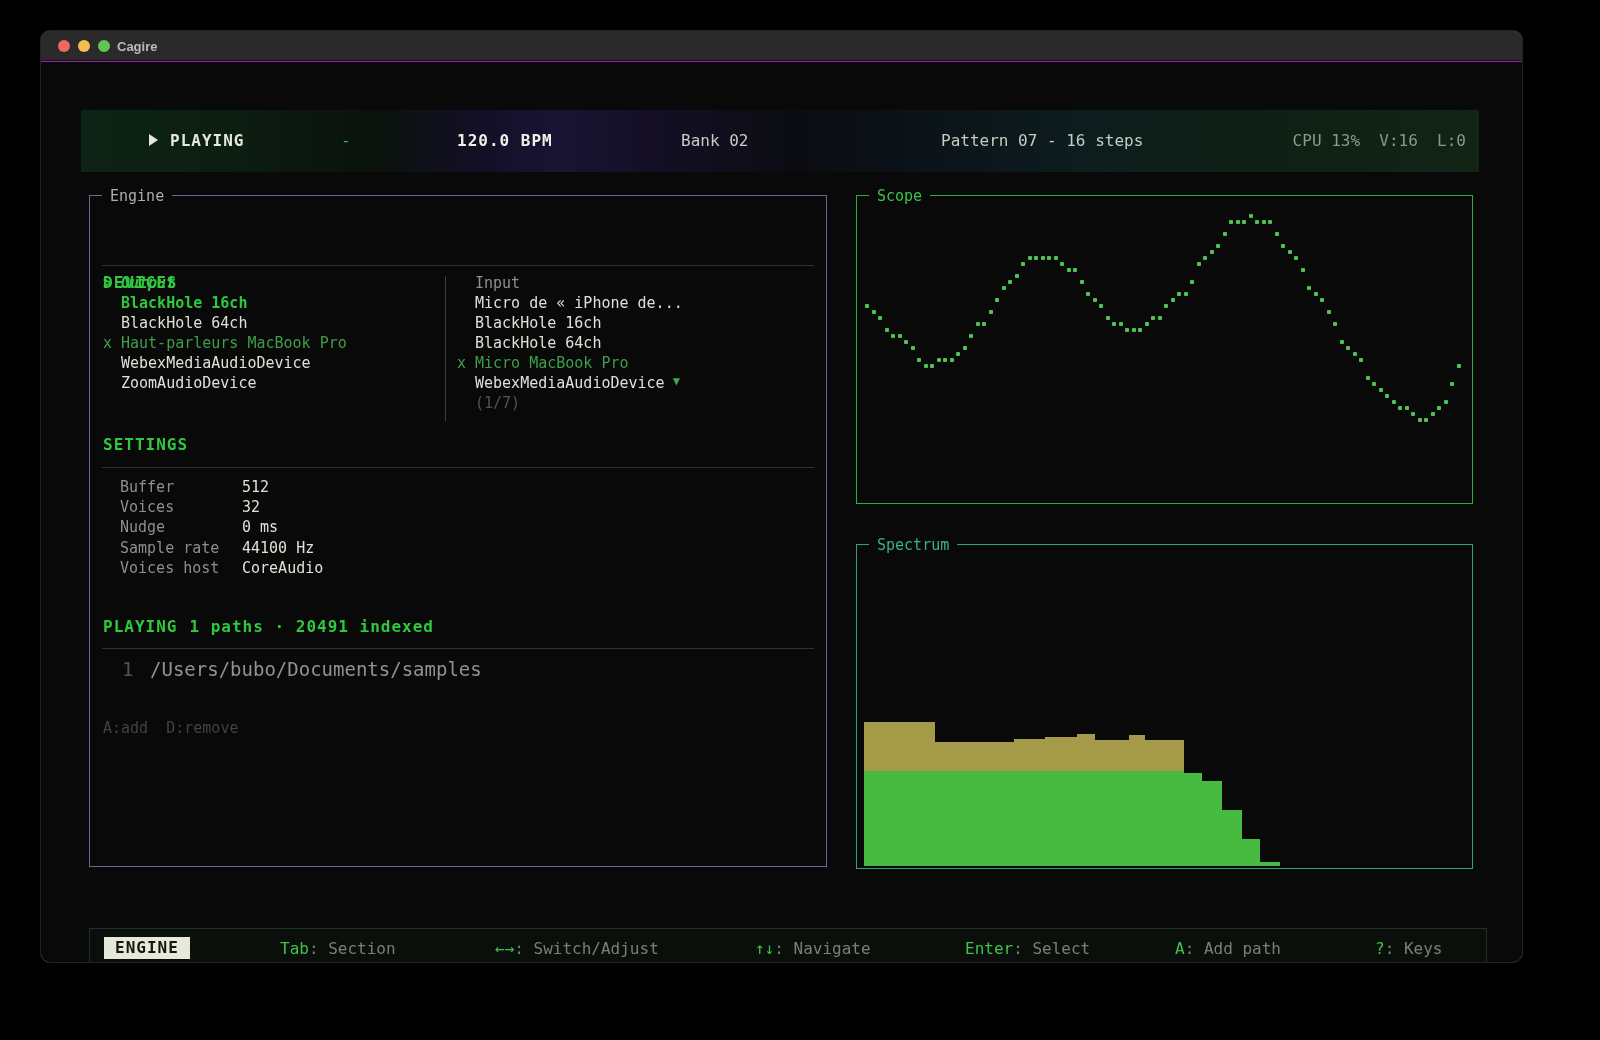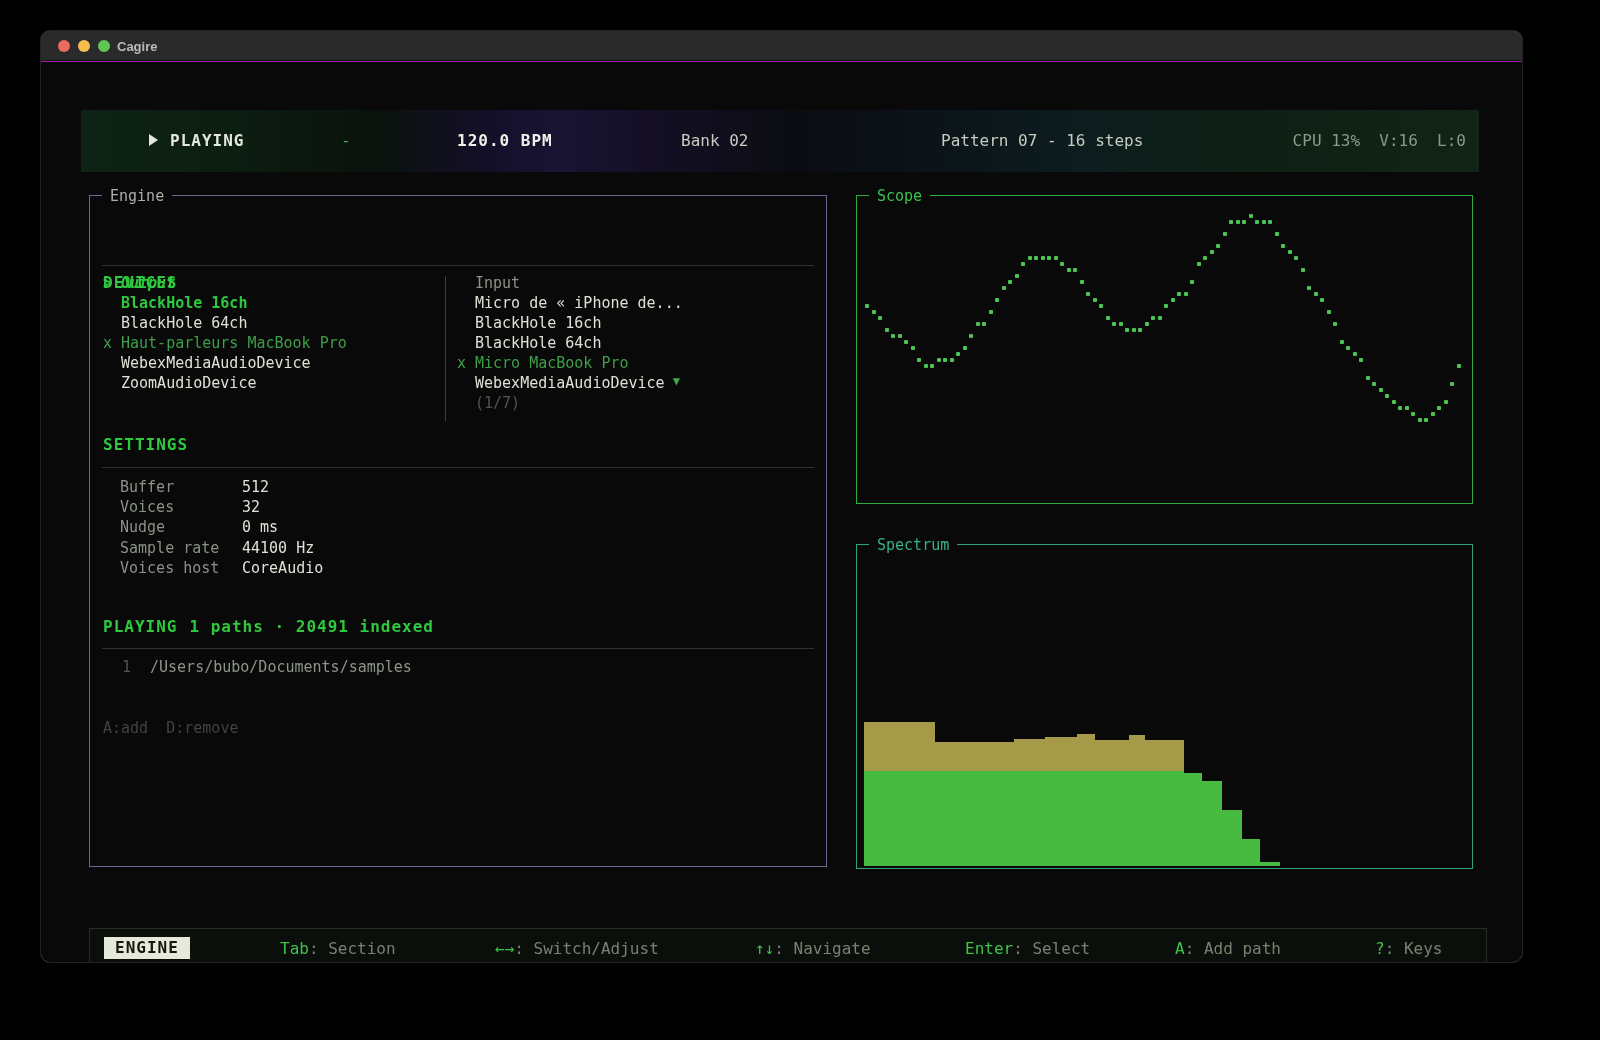--- a/index.html
+++ b/index.html
@@ -71,21 +71,21 @@
   .drow.normal .dlabel { color:#dde2d6;text-align:right; }
   .drow.dim .dlabel { color:#50564c; }
   .dsuffix { color:#3fae4a; margin-left:8px; font-size:12px; }
 
   #settings-rows { position:absolute; left:13px; top:282px; width:700px; }
   .srow { height:20.2px; font-size:15px; white-space:pre; }
   .slabel { display:inline-block; width:122px; margin-left:17px; color:#8b9287; }
   .sval { color:#dde2d6; }
 
   #sample-paths { position:absolute; left:13px; top:462px; width:700px; }
-  .prow { height:20px; font-size:15px; white-space:pre; }
+  .prow { height:20px; font-size:19px; white-space:pre; }
   .pindex { display:inline-block; width:28px; margin-left:19px; color:#50564c; }
   .ppath { color:#8e948a; }
   #samples-hint { position:absolute; left:13px; top:523px; font-size:15px;
                   color:#3f453d; white-space:pre; }
 
   
   #scope-canvas { position:absolute; left:0; top:0; width:100%; height:100%; overflow:hidden; }
   .scope-dot { position:absolute; width:4px; height:4px; border-radius:1px; background:#4cc353; }
   #spectrum-canvas { position:absolute; left:7px; right:6px; top:0; bottom:2px; overflow:hidden; }
   .spec-bar { position:absolute; bottom:0; }

